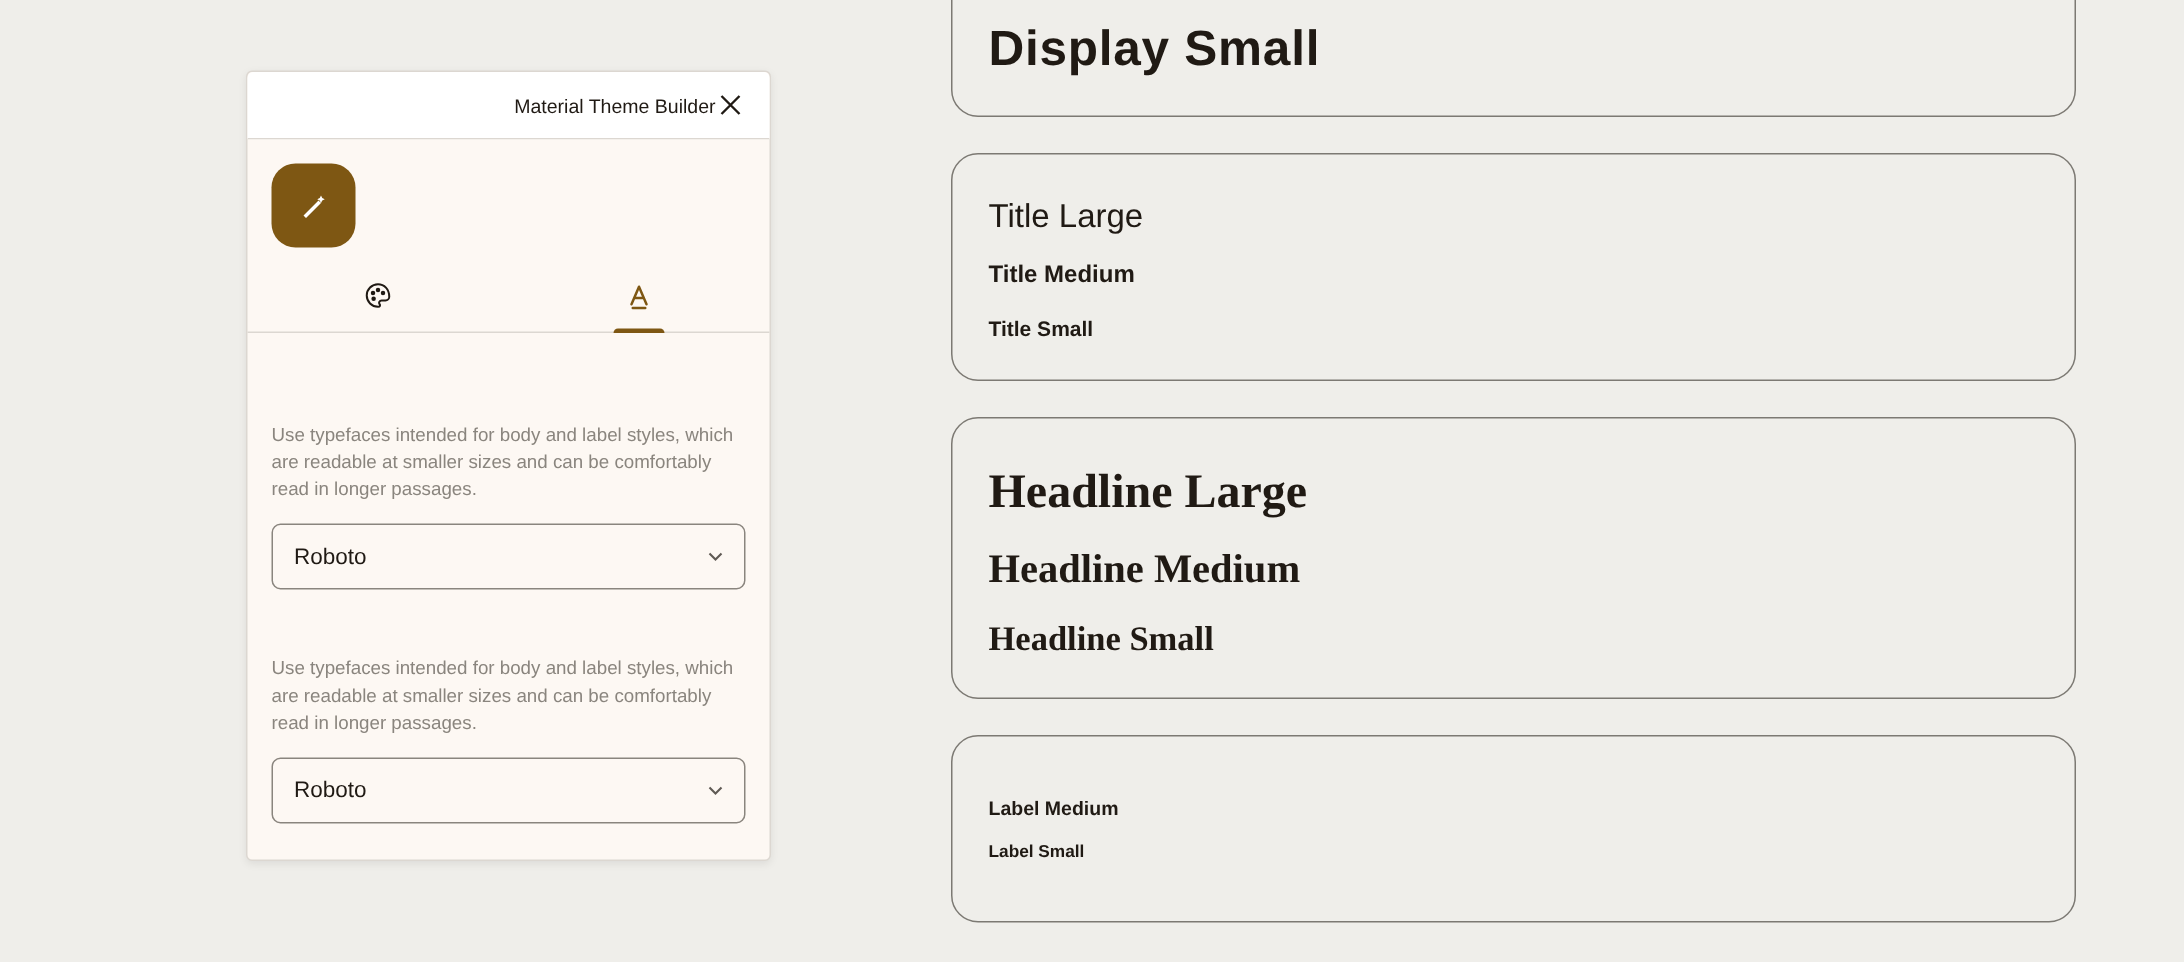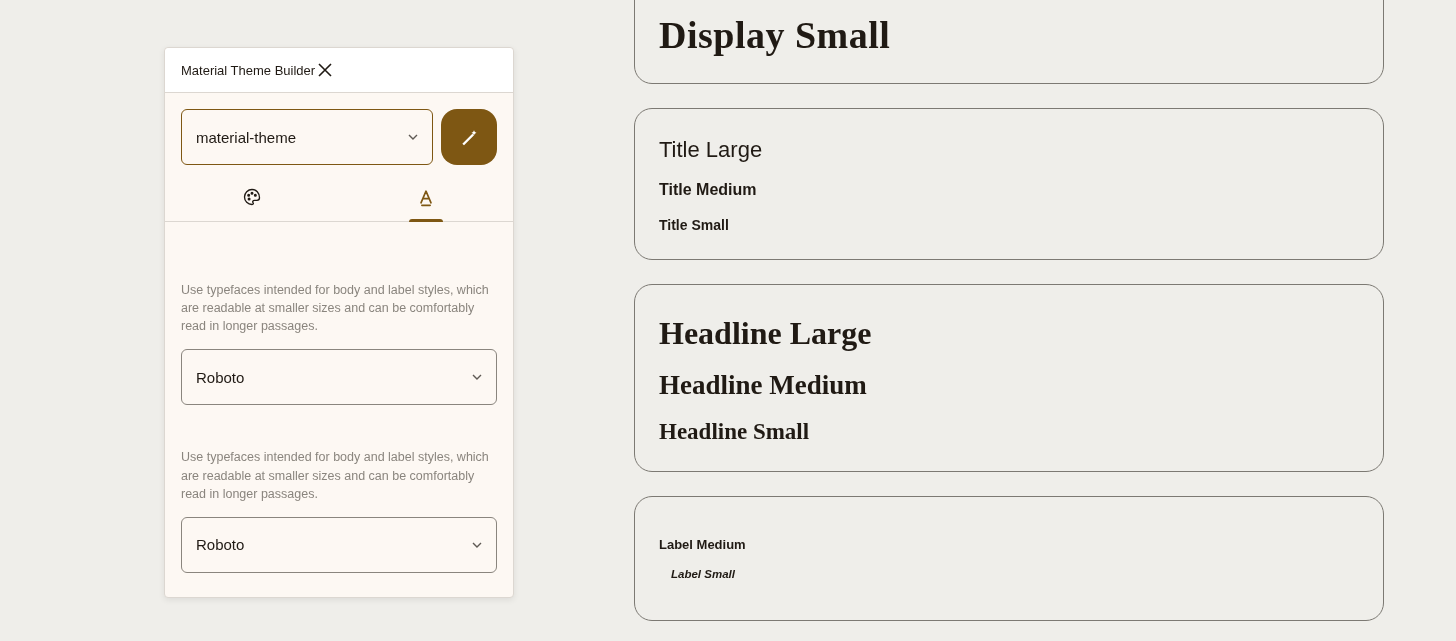--- a/index.html
+++ b/index.html
@@ -30,21 +30,21 @@
     position: absolute;
     left: 164px; top: 47px;
     width: 350px;
     background: var(--panel-bg);
     border: 1px solid var(--panel-border);
     border-radius: 4px;
     box-shadow: 0 2px 6px rgba(0,0,0,0.08);
     display: flex; flex-direction: column;
   }
   .panel-header {
-    display: flex; align-items: center; justify-content: flex-start;
+    display: flex; align-items: center; justify-content: flex-end;
     padding: 12px 16px;
     background: var(--panel-header-bg);
     border-bottom: 1px solid var(--panel-border);
     border-radius: 4px 4px 0 0;
   }
   .panel-title {
     font-size: 13px;
     font-weight: 500;
     color: var(--text-primary);
   }
@@ -116,21 +116,21 @@
     margin-bottom: 6px;
   }
   .section-desc {
     font-size: 12.5px;
     line-height: 1.45;
     color: var(--text-muted);
     margin-bottom: 14px;
     margin-top: 43px;
   }
   .font-select {
-    height: 56px;
+    height: 44px;
     border: 1px solid var(--field-border);
     border-radius: 6px;
     padding: 0 14px;
     display: flex; align-items: center; justify-content: space-between;
     cursor: pointer;
     color: var(--text-primary);
     font-size: 15px;
     margin-bottom: 26px;
   }
 
@@ -141,52 +141,46 @@
     width: 750px;
     display: flex; flex-direction: column; gap: 24px;
   }
   .card {
     border: 1px solid var(--card-border);
     border-radius: 18px;
     padding: 22px 24px 26px;
     background: transparent;
   }
   
-  .display-small { font-size: 38px; font-weight: 700; letter-spacing: .5px; font-family: Liberation Serif, serif; }
+  .display-small { font-size: 33px; font-weight: 700; letter-spacing: .5px; font-family: Liberation Sans, sans-serif; }
   .headline-large  { font-size: 32px; font-weight: 700; font-family: Georgia, serif; margin: 8px 0 6px; }
   .headline-medium { font-size: 27px; font-weight: 700; font-family: Georgia, serif; margin: 18px 0 6px; }
   .headline-small  { font-size: 23px; font-weight: 700; font-family: Georgia, serif; margin: 18px 0 0; }
   .title-large  { font-size: 22px; font-weight: 500; margin: 6px 0 10px; }
   .title-medium { font-size: 16px; font-weight: 600; margin: 18px 0 8px; }
   .title-small  { font-size: 14px; font-weight: 600; margin: 18px 0 0; }
   .label-large  { font-size: 14px; font-weight: 600; margin: 6px 0 8px; }
   .label-medium { font-size: 13px; font-weight: 600; margin: 18px 0 8px; }
-  .label-small  { font-size: 11.5px; font-weight: 600; margin: 16px 12px 0; font-style: italic; }
+  .label-small  { font-size: 11.5px; font-weight: 600; margin: 16px 0 0; }
 </style>
 </head>
 <body>
 
 <div class="panel">
 
   <div class="panel-header">
     <span class="panel-title">Material Theme Builder</span>
     <div class="close-btn">
       <svg viewBox="0 0 14 14" fill="none" stroke-width="1.6">
           <path d="M1 1 L13 13 M13 1 L1 13"></path>
         </svg>
     </div>
   </div>
 
   <div class="controls-row">
-    <div class="theme-select">
-      <span>material-theme</span>
-      <svg class="chevron" viewBox="0 0 10 10">
-          <path d="M1 3 L5 7 L9 3" fill="none" stroke="#5f5a54" stroke-width="1.4"></path>
-        </svg>
-    </div>
     <div class="magic-btn">
       <svg viewBox="0 0 24 24">
           <path d="M4 20 L16 8 l2 2 L6 22 z M18 4 l1 2 2 1 -2 1 -1 2 -1 -2 -2 -1 2 -1 z"></path>
         </svg>
     </div>
   </div>
 
   <div class="tabs">
     <div class="tab">
       <svg viewBox="0 0 24 24" fill="none" stroke="#201a14" stroke-width="1.6">

